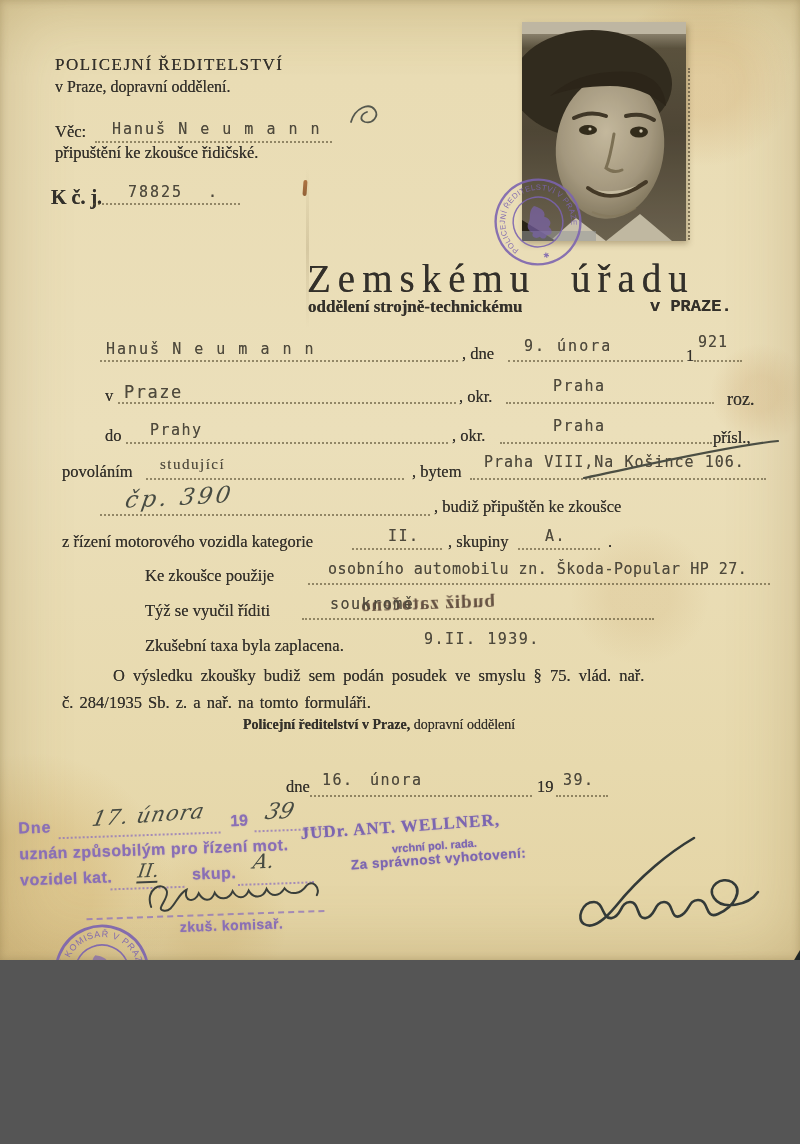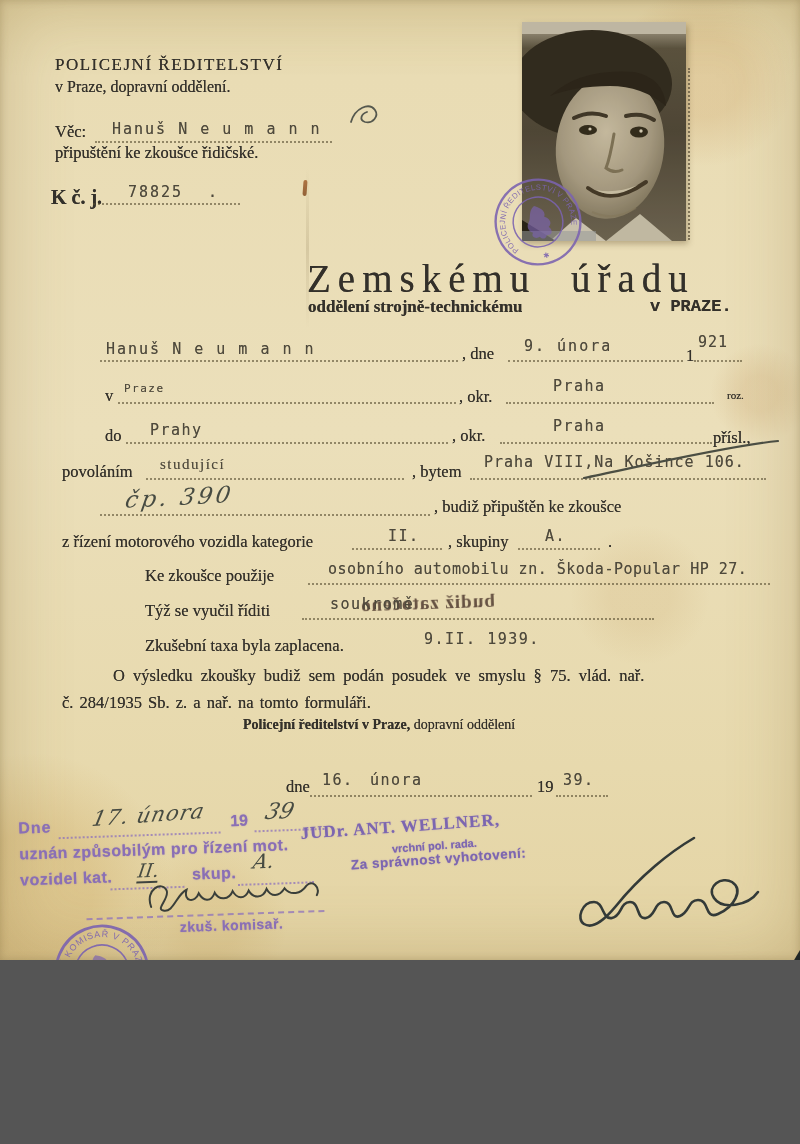--- a/index.html
+++ b/index.html
@@ -111,26 +111,26 @@
   <div class="abs mono" style="left:106px;top:340px;font-size:15px;letter-spacing:2px;">Hanuš N e u m a n n</div>
   <div class="dotline" style="left:100px;top:360px;width:358px;"></div>
   <div class="abs serif" style="left:462px;top:344px;font-size:16.5px;">, dne</div>
   <div class="dotline" style="left:508px;top:360px;width:175px;"></div>
   <div class="abs mono" style="left:524px;top:337px;font-size:15px;letter-spacing:2px;">9. února</div>
   <div class="abs serif" style="left:686px;top:346px;font-size:16.5px;">1</div>
   <div class="abs mono" style="left:698px;top:333px;font-size:15px;letter-spacing:1px;">921</div>
   <div class="dotline" style="left:694px;top:360px;width:48px;"></div>
 
   <div class="abs serif" style="left:105px;top:386px;font-size:16.5px;">v</div>
-  <div class="abs mono" style="left:124px;top:382px;font-size:11px;letter-spacing:1.5px;">Praze</div>
+  <div class="abs mono" style="left:124px;top:382px;font-size:17px;letter-spacing:1.5px;">Praze</div>
   <div class="dotline" style="left:118px;top:402px;width:338px;"></div>
   <div class="abs serif" style="left:459px;top:387px;font-size:16.5px;">, okr.</div>
   <div class="dotline" style="left:506px;top:402px;width:208px;"></div>
   <div class="abs mono" style="left:553px;top:377px;font-size:15px;letter-spacing:1.5px;">Praha</div>
-  <div class="abs serif" style="left:727px;top:389px;font-size:11px;">roz.</div>
+  <div class="abs serif" style="left:727px;top:389px;font-size:18px;">roz.</div>
 
   <div class="abs serif" style="left:105px;top:426px;font-size:16.5px;">do</div>
   <div class="abs mono" style="left:150px;top:421px;font-size:15px;letter-spacing:1.5px;">Prahy</div>
   <div class="dotline" style="left:126px;top:442px;width:322px;"></div>
   <div class="abs serif" style="left:452px;top:426px;font-size:16.5px;">, okr.</div>
   <div class="dotline" style="left:500px;top:442px;width:212px;"></div>
   <div class="abs mono" style="left:553px;top:417px;font-size:15px;letter-spacing:1.5px;">Praha</div>
   <div class="abs serif" style="left:713px;top:428px;font-size:16.5px;">přísl.,</div>
 
   <div class="abs serif" style="left:62px;top:462px;font-size:16.5px;">povoláním</div>

